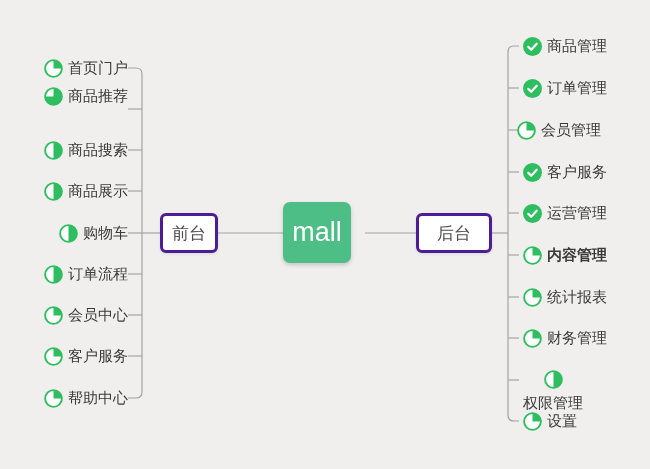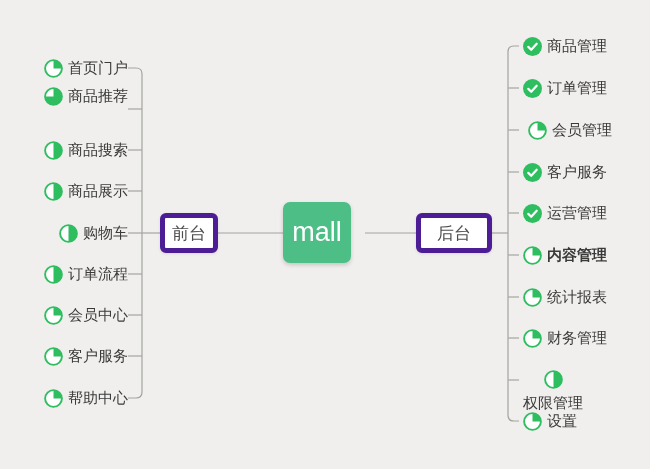--- a/index.html
+++ b/index.html
@@ -25,21 +25,21 @@
   }
   .node-root {
     left: 283px; top: 202px; width: 68px; height: 61px;
     border-radius: 7px;
     color: #ffffff;
     font-size: 27px;
     box-shadow: 0 2px 4px rgba(0,0,0,0.18);
   }
   .node-branch {
     background: #ffffff;
-    border: 5px solid #4c1d95;
+    border: 3px solid #4c1d95;
     border-radius: 6px;
     color: #4d4d4d;
     font-size: 17px;
     box-shadow: 0 1px 3px rgba(0,0,0,0.10);
   }
   .node-front { left: 160px; top: 213px; width: 58px; height: 40px; }
   .node-back  { left: 416px; top: 213px; width: 76px; height: 40px; }
   .topic-row {
     position: absolute;
     height: 20px;
@@ -186,21 +186,21 @@
     </div>
     <div class="topic-row" style="top: 78px; left: 523px;">
       <span class="marker">
         <svg width="19" height="19" viewBox="0 0 19 19">
           <circle cx="9.5" cy="9.5" r="9.5" fill="#2ebe60"></circle>
           <path d="M5.3 9.9 L8.2 12.8 L13.7 6.7" fill="none" stroke="#ffffff" stroke-width="2.2" stroke-linecap="round" stroke-linejoin="round"></path>
         </svg>
       </span>
       <span class="topic-label">订单管理</span>
     </div>
-    <div class="topic-row" style="top: 120px; left: 528px;">
+    <div class="topic-row" style="top: 120px; left: 517px;">
       <span class="marker">
         <svg width="19" height="19" viewBox="0 0 19 19">
           <circle cx="9.5" cy="9.5" r="8.4" fill="#ffffff" stroke="#2ebe60" stroke-width="1.9"></circle>
           <path d="M 9.5 9.5 L 9.5 1.0999999999999996 A 8.4 8.4 0 0 1 17.90 9.50 Z" fill="#2ebe60"></path>
         </svg>
       </span>
       <span class="topic-label">会员管理</span>
     </div>
     <div class="topic-row" style="top: 162px; left: 523px;">
       <span class="marker">

